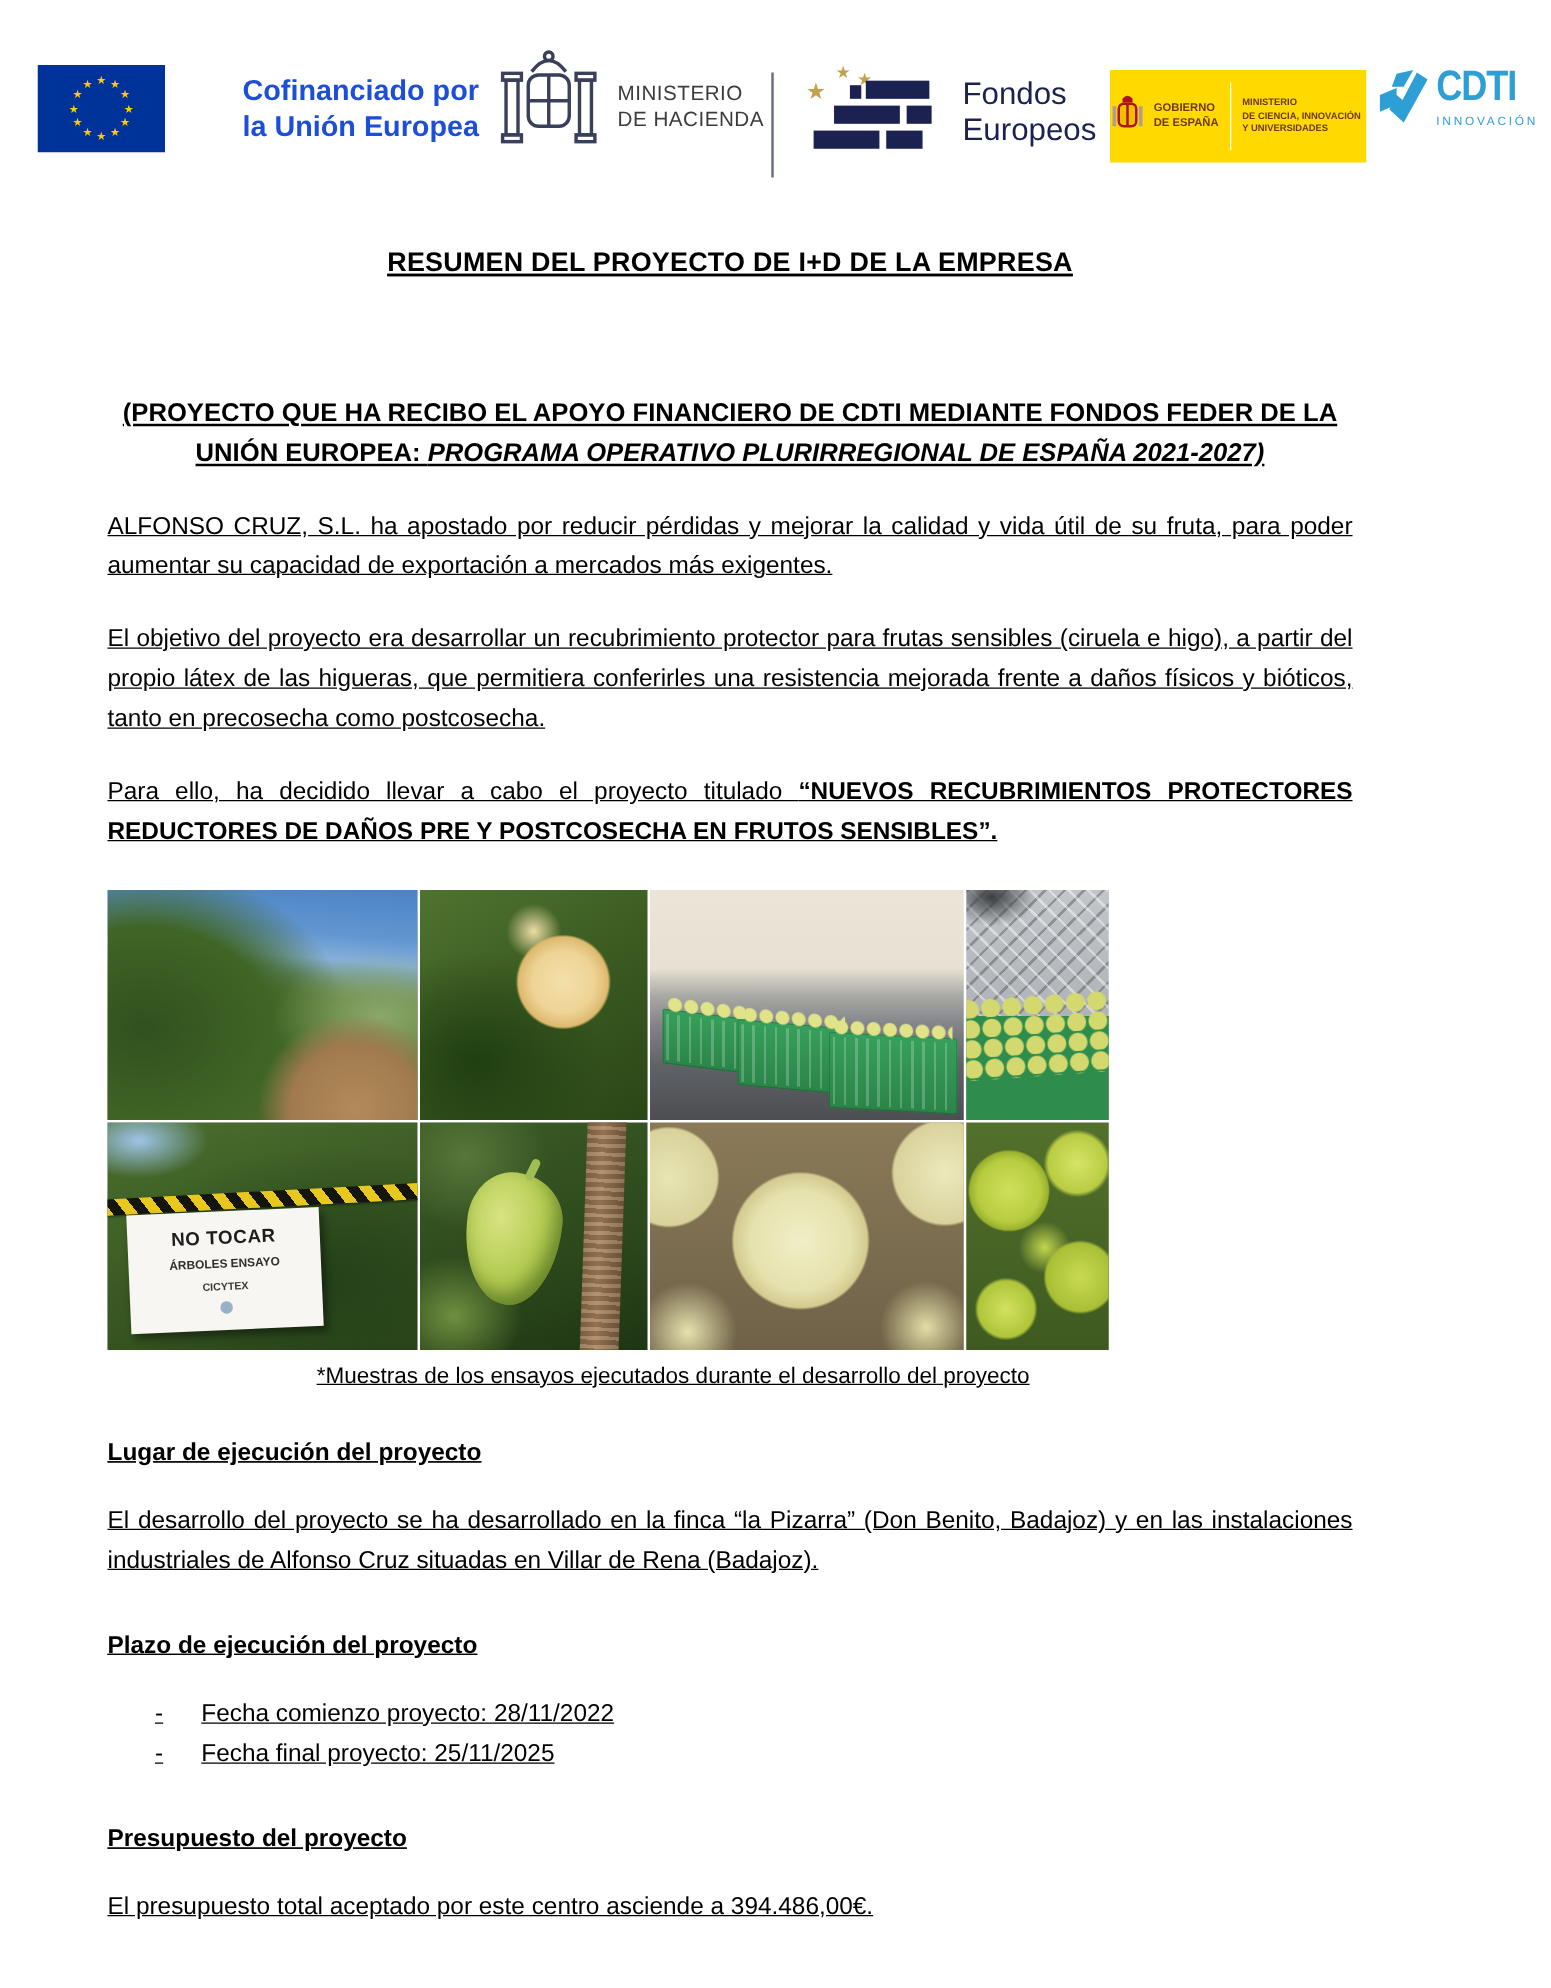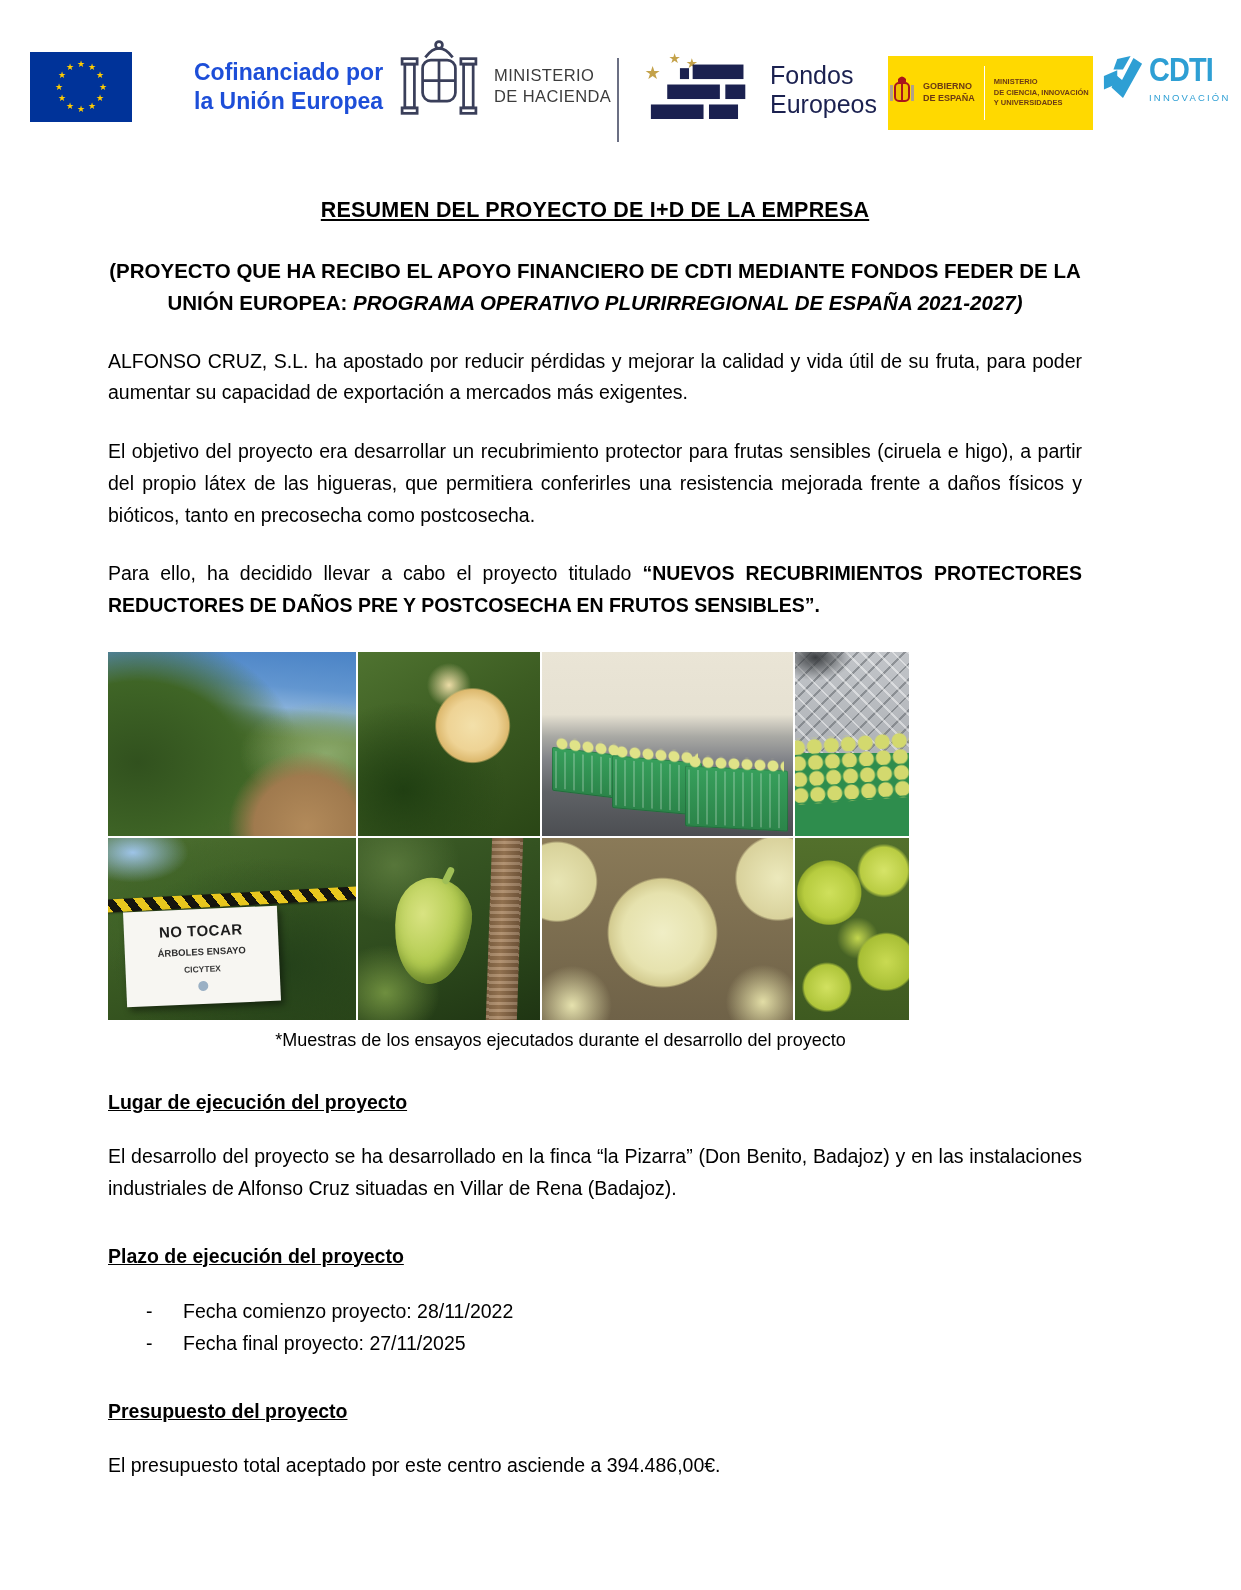--- a/index.html
+++ b/index.html
@@ -33,24 +33,24 @@
   .gob-text span{display:block;}
   .gob-div{width:1px;align-self:stretch;margin:10px 2px;background:#fff;}
   .gob-ministry{font-size:7.5px;font-weight:bold;color:#6b3a14;line-height:1.4;white-space:pre-line;}
 
   .logo-cdti{position:absolute;left:1102px;top:52px;display:flex;align-items:center;gap:5px;}
   .cdti-block{display:flex;flex-direction:column;align-items:flex-start;}
   .cdti-name{font-size:34px;font-weight:800;color:#2e9fd4;letter-spacing:-1px;transform:scaleX(.85);transform-origin:left top;line-height:1;}
   .cdti-sub{font-size:9.5px;letter-spacing:2.2px;color:#2e9fd4;margin-top:6px;}
 
   
-  .content{padding:0 159px 0 108px;}
+  .content{padding:0 159px 0 86px;text-decoration:underline;}
   h1{font-size:21.5px;font-weight:bold;text-decoration:underline;text-align:center;
      margin:46px 0 0;letter-spacing:.2px;}
-  h2{font-size:20.5px;font-weight:bold;text-align:center;margin:32px 0 0;line-height:1.55;}
+  h2{font-size:20.5px;font-weight:bold;text-align:center;margin:92px 0 0;line-height:1.55;}
   h2 em{font-style:italic;}
   p.body{font-size:19.5px;line-height:1.63;text-align:justify;margin:27px 0 0;}
   p.body strong{font-weight:bold;}
   h3{font-size:19.5px;font-weight:bold;text-decoration:underline;margin:40px 0 0;}
 
   
   .collage{margin:30px 0 0 55px;width:795px;display:grid;
     grid-template-columns:31.2% 22.9% 31.5% 14.4%;grid-template-rows:184px 182px;gap:2px;}
   .tile{position:relative;overflow:hidden;}
 
@@ -286,21 +286,21 @@
     <p class="body">El desarrollo del proyecto se ha desarrollado en la finca “la Pizarra” (Don Benito, Badajoz) y en las instalaciones industriales de Alfonso Cruz situadas en Villar de Rena (Badajoz).</p>
 
     <h3>Plazo de ejecución del proyecto</h3>
     <ul class="bullets">
       <li>
           <span class="dash">-</span>
           <span>Fecha comienzo proyecto: 28/11/2022</span>
         </li>
       <li>
           <span class="dash">-</span>
-          <span>Fecha final proyecto: 27/11/2025</span>
+          <span>Fecha final proyecto: 25/11/2025</span>
         </li>
     </ul>
 
     <h3>Presupuesto del proyecto</h3>
     <p class="body">El presupuesto total aceptado por este centro asciende a 394.486,00€.</p>
 
   </main>
 </div>
 
 </body></html>

